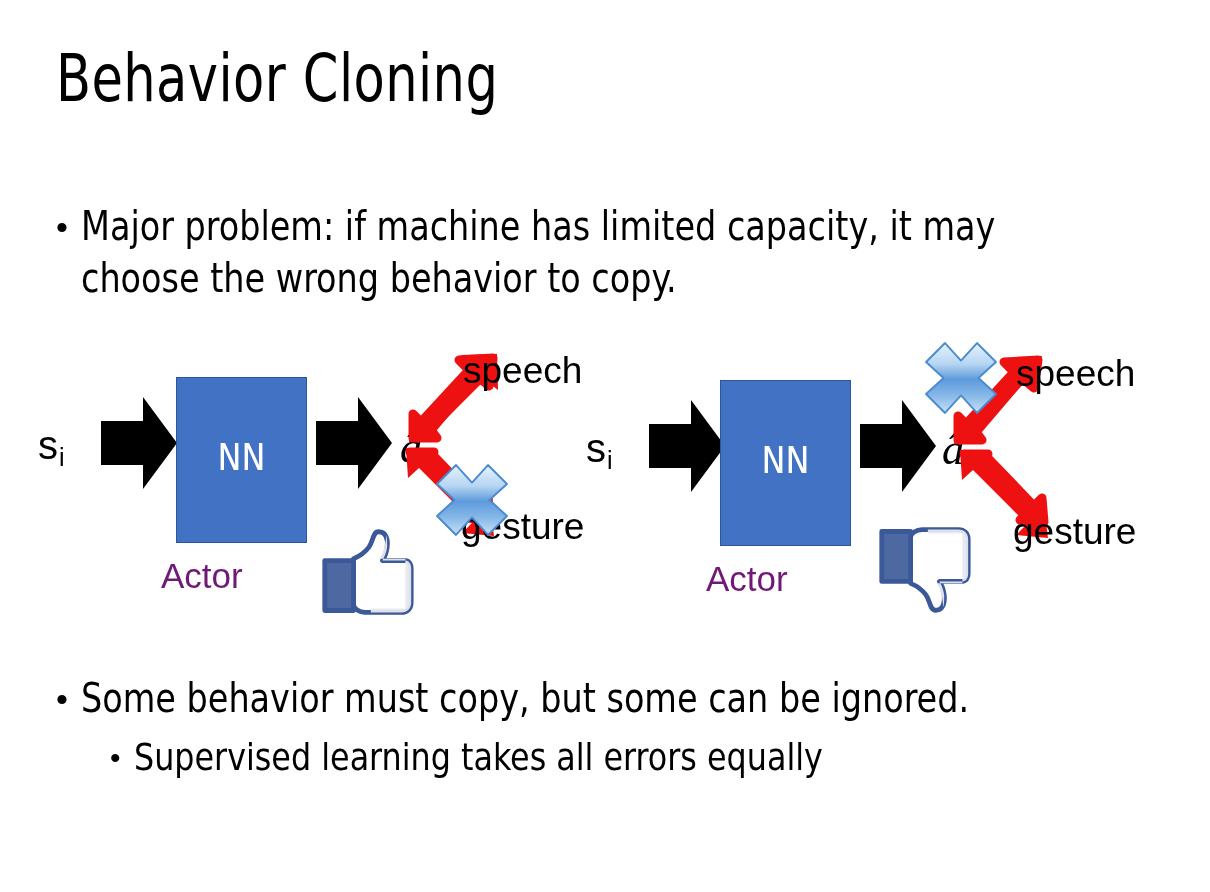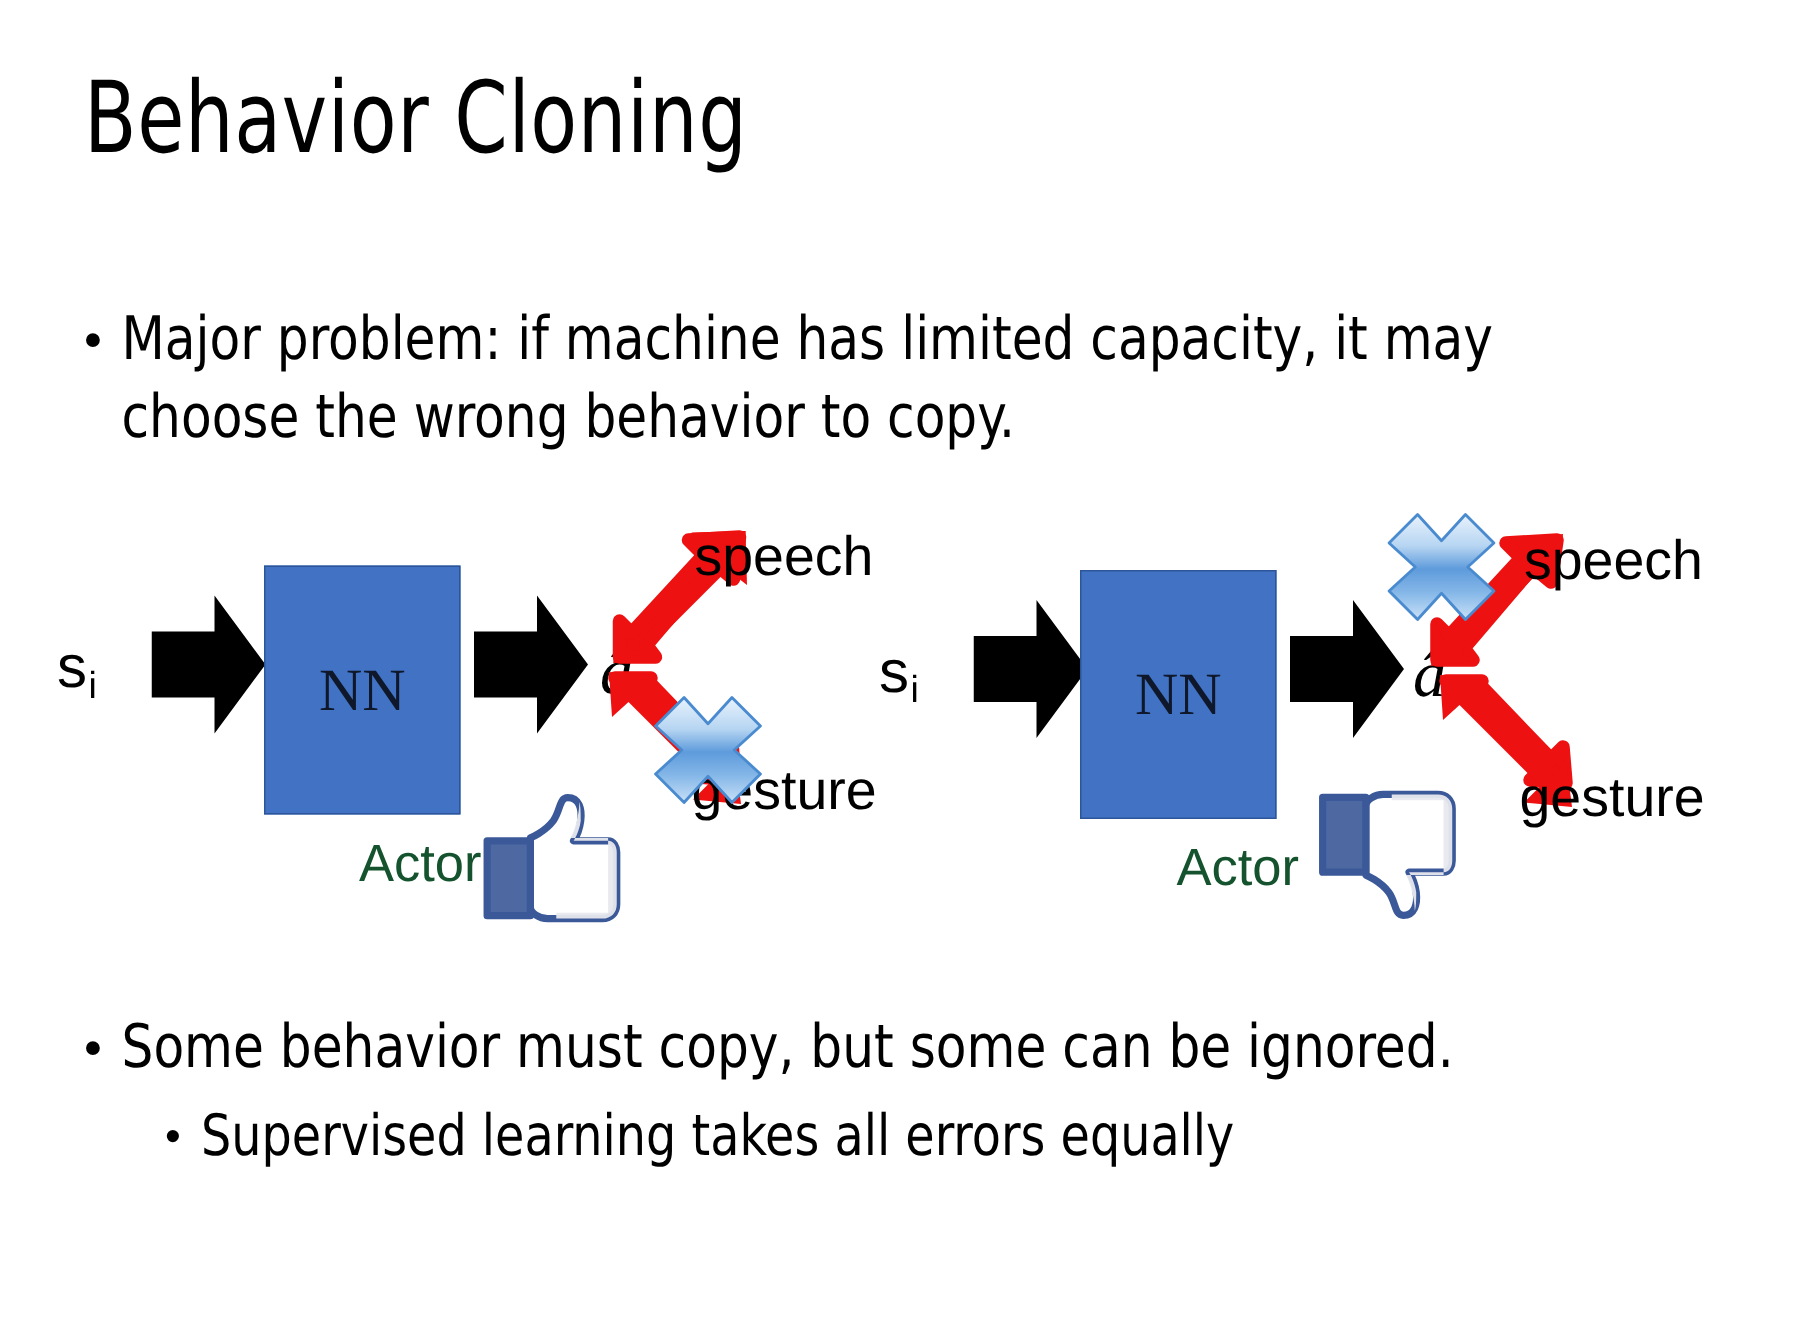--- a/index.html
+++ b/index.html
@@ -105,35 +105,35 @@
     width: 131px;
     height: 166px;
     background: #4172C4;
     border: 1px solid #2C5699;
     box-sizing: border-box;
     display: flex;
     align-items: center;
     justify-content: center;
   }
   .nn-box .nn-text {
-    color: #0f172a;
-    font-family: Liberation Serif, serif;
+    color: #ffffff;
+    font-family: Liberation Mono, monospace;
     font-size: 40px;
     line-height: 1;
   }
 
   
   .actor-label {
     position: absolute;
     font-family: "Liberation Sans", sans-serif;
     font-size: 35px;
     line-height: 1;
-    text-align: right;
+    text-align: left;
     width: 160px;
-    color: #14532d;
+    color: #701a75;
   }
 
   
   .action-label {
     position: absolute;
     font-family: "Liberation Serif", "DejaVu Serif", serif;
     font-style: italic;
     font-size: 44px;
     line-height: 1;
     color: #000;

